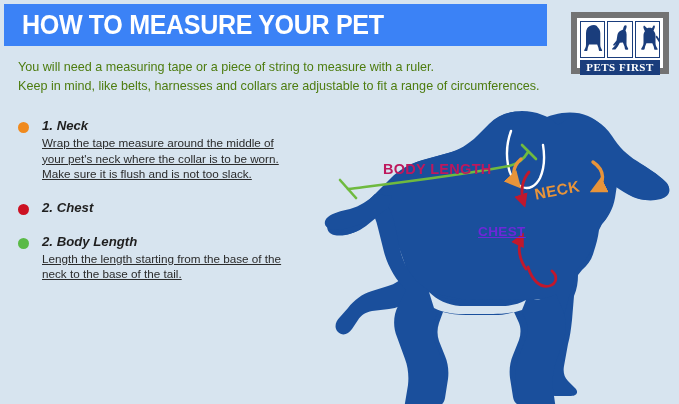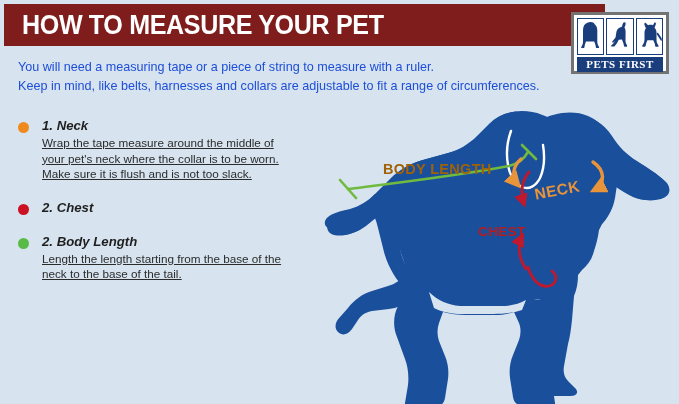--- a/index.html
+++ b/index.html
@@ -14,23 +14,23 @@
     overflow: hidden;
     background: #d7e4ef;
     font-family: "Liberation Sans", sans-serif;
   }
 
   
   #header-bar {
     position: absolute;
     left: 4px;
     top: 4px;
-    width: 601px;
+    width: 543px;
     height: 42px;
-    background: #7f1d1d;
+    background: #3b82f6;
   }
   #header-title {
     position: absolute;
     left: 18px;
     top: 7px;
     font-size: 27px;
     line-height: 28px;
     font-weight: bold;
     color: #ffffff;
     letter-spacing: -0.4px;
@@ -41,21 +41,21 @@
   }
 
   
   #logo {
     position: absolute;
     left: 571px;
     top: 12px;
     width: 98px;
     height: 62px;
     background: #ffffff;
-    border: 3px solid #737373;
+    border: 6px solid #737373;
     box-sizing: border-box;
     padding: 3px;
   }
   #logo-frames {
     display: flex;
     gap: 2px;
     height: 37px;
   }
   .logo-frame {
     flex: 1;
@@ -79,21 +79,21 @@
   }
 
   
   #intro {
     position: absolute;
     left: 18px;
     top: 58px;
     width: 560px;
     font-size: 12.6px;
     line-height: 19px;
-    color: #1d4ed8;
+    color: #4d7c0f;
   }
   #intro div { white-space: nowrap; }
 
   
   #steps {
     position: absolute;
     left: 18px;
     top: 118px;
     width: 275px;
   }
@@ -138,37 +138,38 @@
     position: absolute;
     font-weight: bold;
     white-space: nowrap;
     font-family: "Liberation Sans", sans-serif;
   }
   #label-body-length {
     left: 383px;
     top: 161px;
     font-size: 14.5px;
     letter-spacing: 0.3px;
-    color: #a16207;
+    color: #be185d;
   }
   #label-neck {
     left: 533px;
     top: 186px;
     font-size: 15.5px;
     letter-spacing: 0.5px;
     color: #e8943a;
     transform: rotate(-11deg);
     transform-origin: left top;
   }
   #label-chest {
     left: 478px;
     top: 224px;
     font-size: 13.5px;
     letter-spacing: 0.4px;
-    color: #b91c1c;
+    color: #6d28d9;
+    text-decoration: underline;
   }
 </style>
 </head>
 <body>
 
 <div id="page">
 
   <div id="header-bar">
     <div id="header-title">HOW TO MEASURE YOUR PET</div>
   </div>

